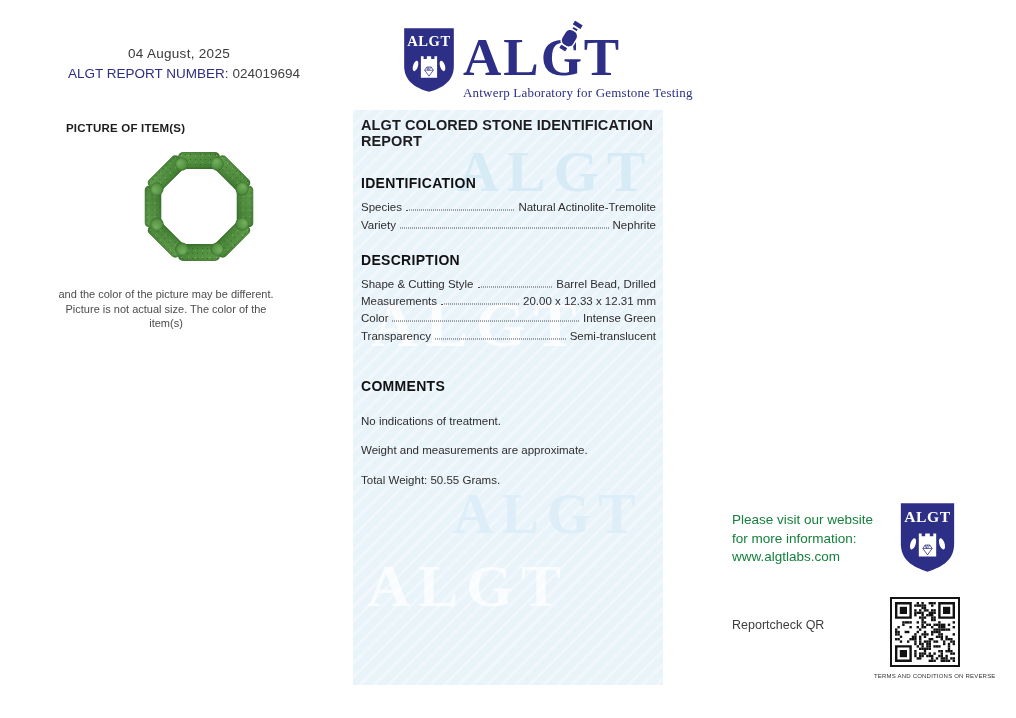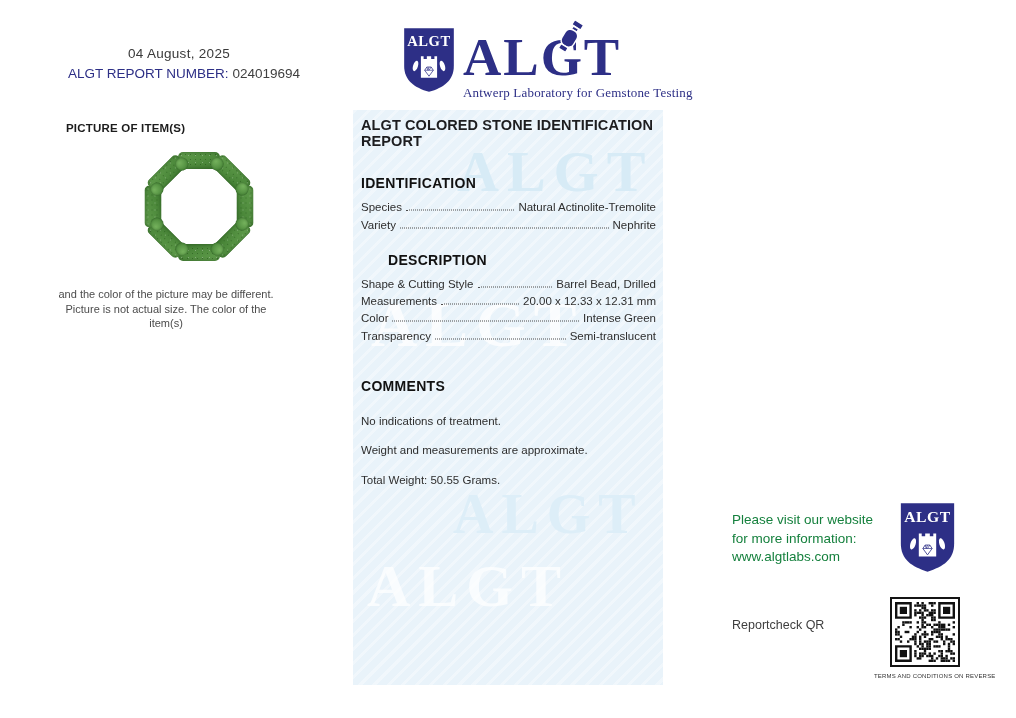--- a/index.html
+++ b/index.html
@@ -66,21 +66,21 @@
     letter-spacing:8px; pointer-events:none; user-select:none; }
   .wm-1 { left:104px; top:28px;  font-size:58px; color:#d7ebf6; }
   .wm-2 { left:18px;  top:178px; font-size:64px; color:rgba(255,255,255,.75); }
   .wm-3 { left:100px; top:372px; font-size:56px; color:#ddeef8; }
   .wm-4 { left:14px;  top:442px; font-size:60px; color:rgba(255,255,255,.7); }
 
   .panel-content { position:relative; }
   .report-title { font-size:14.5px; font-weight:600; color:#1d1d1f; letter-spacing:.1px; }
   .section-heading { font-size:14px; font-weight:bold; color:#111; letter-spacing:.3px; }
   .h-ident { margin-top:26px; }
-  .h-desc  { margin-top:21px;margin-left:27px; }
+  .h-desc  { margin-top:21px; }
   .h-comm  { margin-top:36px; }
   .rows { margin-top:5px; }
   .row { display:flex; align-items:flex-end; font-size:11.5px; color:#2e2e2e; height:17.3px; }
   .row-label { white-space:nowrap; }
   .dots { flex:1; margin:0 4px; border-bottom:1.4px dotted #4d4d4d; transform:translateY(-2.5px); }
   .row-value { white-space:nowrap; }
   .comment { font-size:11.5px; color:#2e2e2e; line-height:12px; margin-top:17.5px; }
   .comment.first { margin-top:21px; }
 
   

